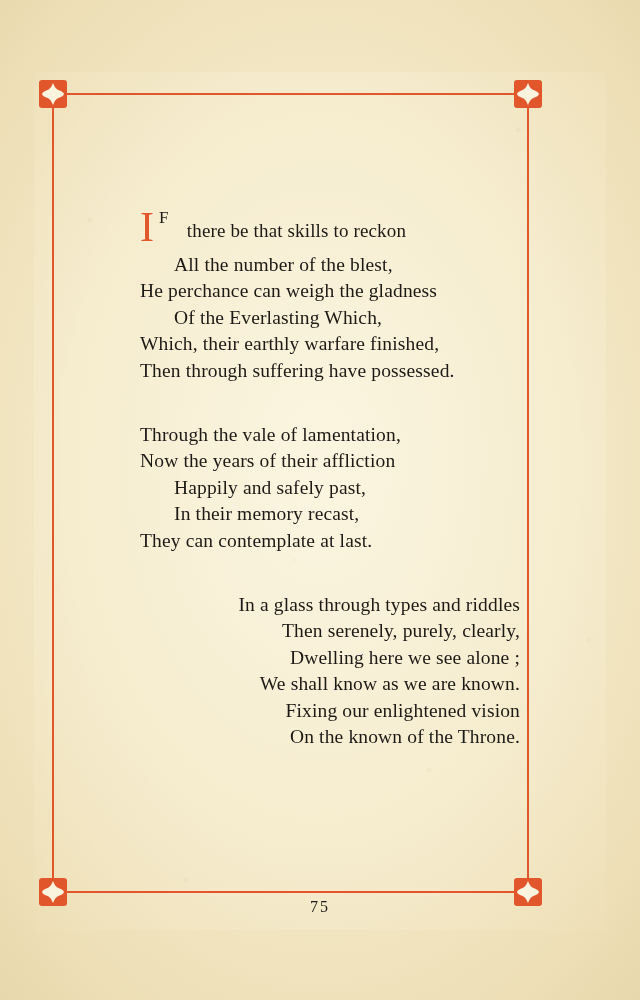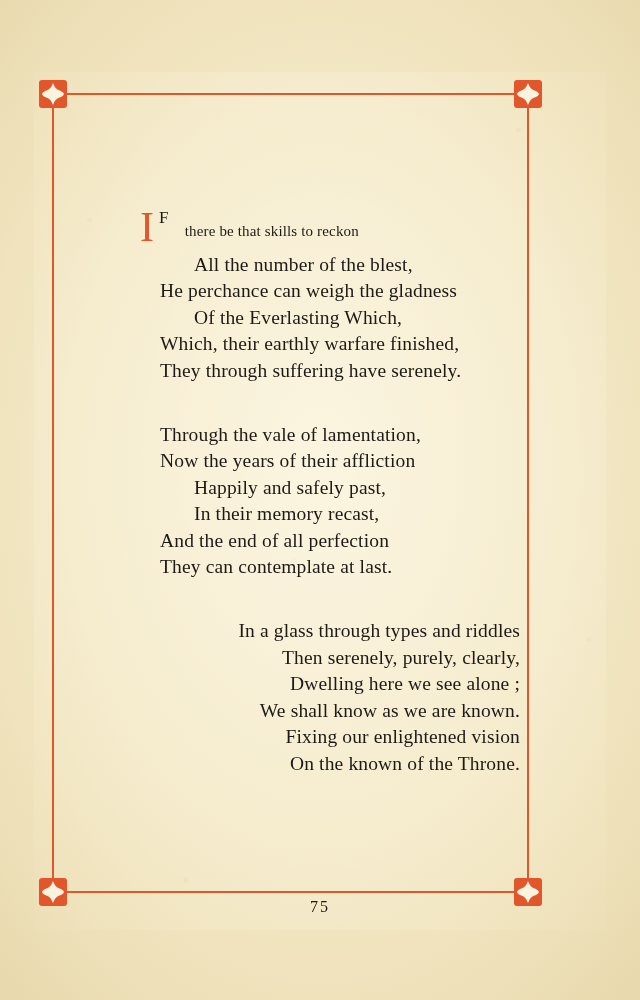--- a/index.html
+++ b/index.html
@@ -77,21 +77,20 @@
     width: 380px;
   }
   .stanza { margin: 0 0 38px 0; }
   .stanza:last-child { margin-bottom: 0; text-align: right; }
   .line {
     color: #1d1a16;
     font-size: 19.5px;
     line-height: 26.4px;
     white-space: pre;
     letter-spacing: 0.15px;
-    margin-left: 20px;
   }
   .line.indent { padding-left: 34px; }
 
   
   .first-line {
     position: relative;
     height: 34px;
   }
   .dropcap {
     position: absolute;
@@ -108,21 +107,21 @@
     top: -9px;
     color: #1d1a16;
     font-size: 17px;
     line-height: 17px;
   }
   .first-rest {
     position: absolute;
     left: 37px;
     top: 0;
     color: #1d1a16;
-    font-size: 15px;
+    font-size: 19px;
     line-height: 26.4px;
     white-space: pre;
     letter-spacing: 0.15px;
   }
 
   
   #folio {
     position: absolute;
     left: 0;
     top: 898px;
@@ -170,28 +169,27 @@
       <div class="stanza">
         <div class="first-line">
           <span class="dropcap">I</span>
           <span class="smallcap">F</span>
           <span class="first-rest">  there be that skills to reckon</span>
         </div>
         <div class="line indent">All the number of the blest,</div>
         <div class="line">He perchance can weigh the gladness</div>
         <div class="line indent">Of the Everlasting Which,</div>
         <div class="line">Which, their earthly warfare finished,</div>
-        <div class="line">They through suffering have serenely.</div>
+        <div class="line">Then through suffering have possessed.</div>
       </div>
       <div class="stanza">
         <div class="line">Through the vale of lamentation,</div>
         <div class="line">Now the years of their affliction</div>
         <div class="line indent">Happily and safely past,</div>
         <div class="line indent">In their memory recast,</div>
-        <div class="line">And the end of all perfection</div>
         <div class="line">They can contemplate at last.</div>
       </div>
       <div class="stanza">
         <div class="line">In a glass through types and riddles</div>
         <div class="line">Then serenely, purely, clearly,</div>
         <div class="line indent">Dwelling here we see alone ;</div>
         <div class="line indent">We shall know as we are known.</div>
         <div class="line">Fixing our enlightened vision</div>
         <div class="line">On the known of the Throne.</div>
       </div>

